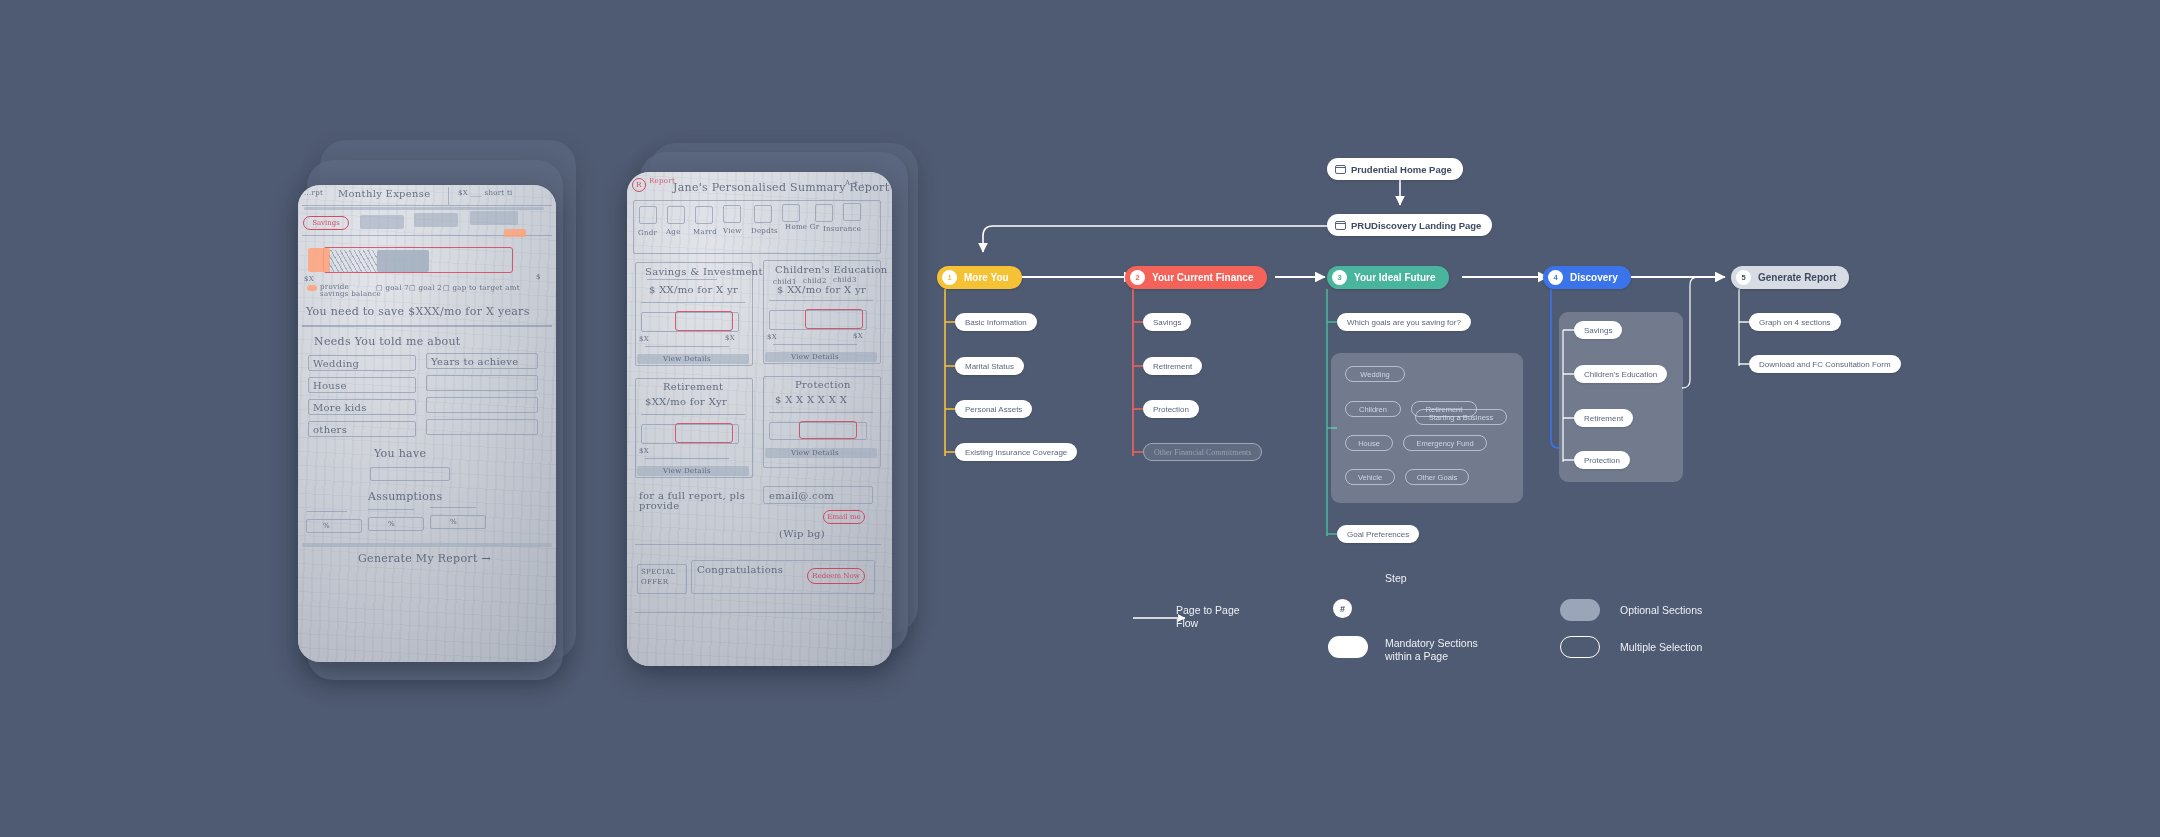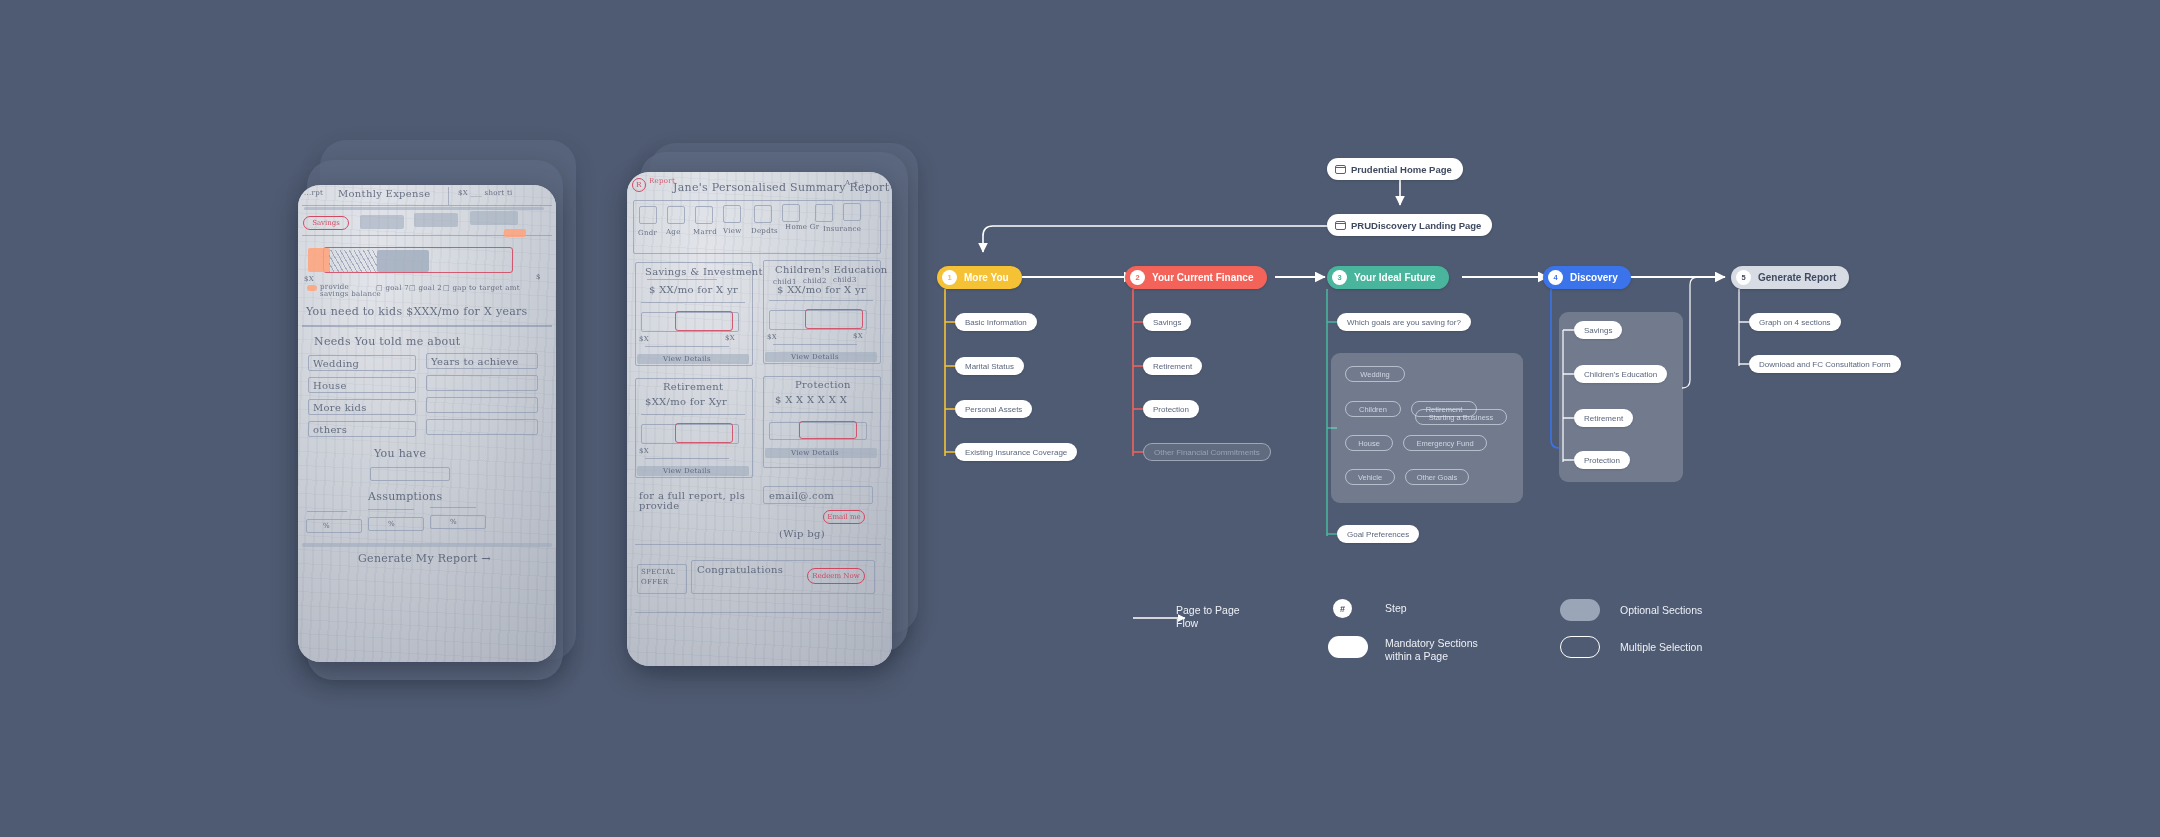--- a/index.html
+++ b/index.html
@@ -149,21 +149,21 @@
       <div class="hatch" style="left:31px; top:65px; width:48px; height:22px;"></div>
       <div class="hbar" style="left:79px; top:65px; width:52px; height:22px; opacity:.75;"></div>
       <span class="ink ink-sm" style="left:6px; top:90px;">$X</span>
       <span class="ink ink-sm" style="left:238px; top:88px;">$</span>
       <div class="orangebox" style="left:9px; top:100px; width:10px; height:6px; border-radius:3px;"></div>
       <span class="ink ink-sm" style="left:22px; top:98px;">provide</span>
       <span class="ink ink-sm" style="left:22px; top:105px;">savings balance</span>
       <span class="ink ink-sm" style="left:78px; top:99px;">□ goal 7</span>
       <span class="ink ink-sm" style="left:111px; top:99px;">□ goal 2</span>
       <span class="ink ink-sm" style="left:145px; top:99px;">□ gap to target amt</span>
-      <span class="ink ink-lg" style="left:8px; top:120px;">You need to kids $XXX/mo for X years</span>
+      <span class="ink ink-lg" style="left:8px; top:120px;">You need to save $XXX/mo for X years</span>
       <div class="hline" style="left:4px; top:140px; width:250px; height:2px;"></div>
       <span class="ink ink-lg" style="left:16px; top:150px;">Needs You told me about</span>
 
       <div class="hbox" style="left:10px; top:170px; width:108px; height:16px;"></div>
       <span class="ink ink-md" style="left:15px; top:173px;">Wedding</span>
       <div class="hbox" style="left:128px; top:168px; width:112px; height:16px;"></div>
       <span class="ink ink-md" style="left:133px; top:171px;">Years to achieve</span>
       <div class="hbox" style="left:10px; top:192px; width:108px; height:16px;"></div>
       <span class="ink ink-md" style="left:15px; top:195px;">House</span>
       <div class="hbox" style="left:128px; top:190px; width:112px; height:16px;"></div>
@@ -357,21 +357,21 @@
   </div>
   <div class="sub-pill" style="left:1143px; top:313px;">
       <span>Savings</span>
     </div>
   <div class="sub-pill" style="left:1143px; top:357px;">
       <span>Retirement</span>
     </div>
   <div class="sub-pill" style="left:1143px; top:400px;">
       <span>Protection</span>
     </div>
-  <div class="sub-pill optional" style="left:1143px; top:443px;">
+  <div class="sub-pill optional" style="left:1143px; top:443px;font-family:Liberation Serif, serif;">
       <span>Other Financial Commitments</span>
     </div>
 
   <div class="step-node" style="left:1327px; top:266px; background:#49b59d;">
     <span class="step-badge" style="color:#49b59d;">3</span>
     <span>Your Ideal Future</span>
   </div>
   <div class="sub-pill" style="left:1337px; top:313px;">
       <span>Which goals are you saving for?</span>
     </div>
@@ -433,21 +433,21 @@
       <span>Graph on 4 sections</span>
     </div>
   <div class="sub-pill" style="left:1749px; top:355px;">
       <span>Download and FC Consultation Form</span>
     </div>
 
   <div class="legend-label" style="left:1176px; top:604px;">Page to Page
 Flow</div>
 
   <div class="lg-badge" style="left:1333px; top:599px;">#</div>
-  <div class="legend-label" style="left:1385px; top:602px;text-align:right;">Step</div>
+  <div class="legend-label" style="left:1385px; top:572px;text-align:right;">Step</div>
 
   <div class="lg-pill-white" style="left:1328px; top:636px;"></div>
   <div class="legend-label" style="left:1385px; top:637px;">Mandatory Sections
 within a Page</div>
 
   <div class="lg-pill-gray" style="left:1560px; top:599px;"></div>
   <div class="legend-label" style="left:1620px; top:604px;">Optional Sections</div>
 
   <div class="lg-pill-outline" style="left:1560px; top:636px;"></div>
   <div class="legend-label" style="left:1620px; top:641px;">Multiple Selection</div>

